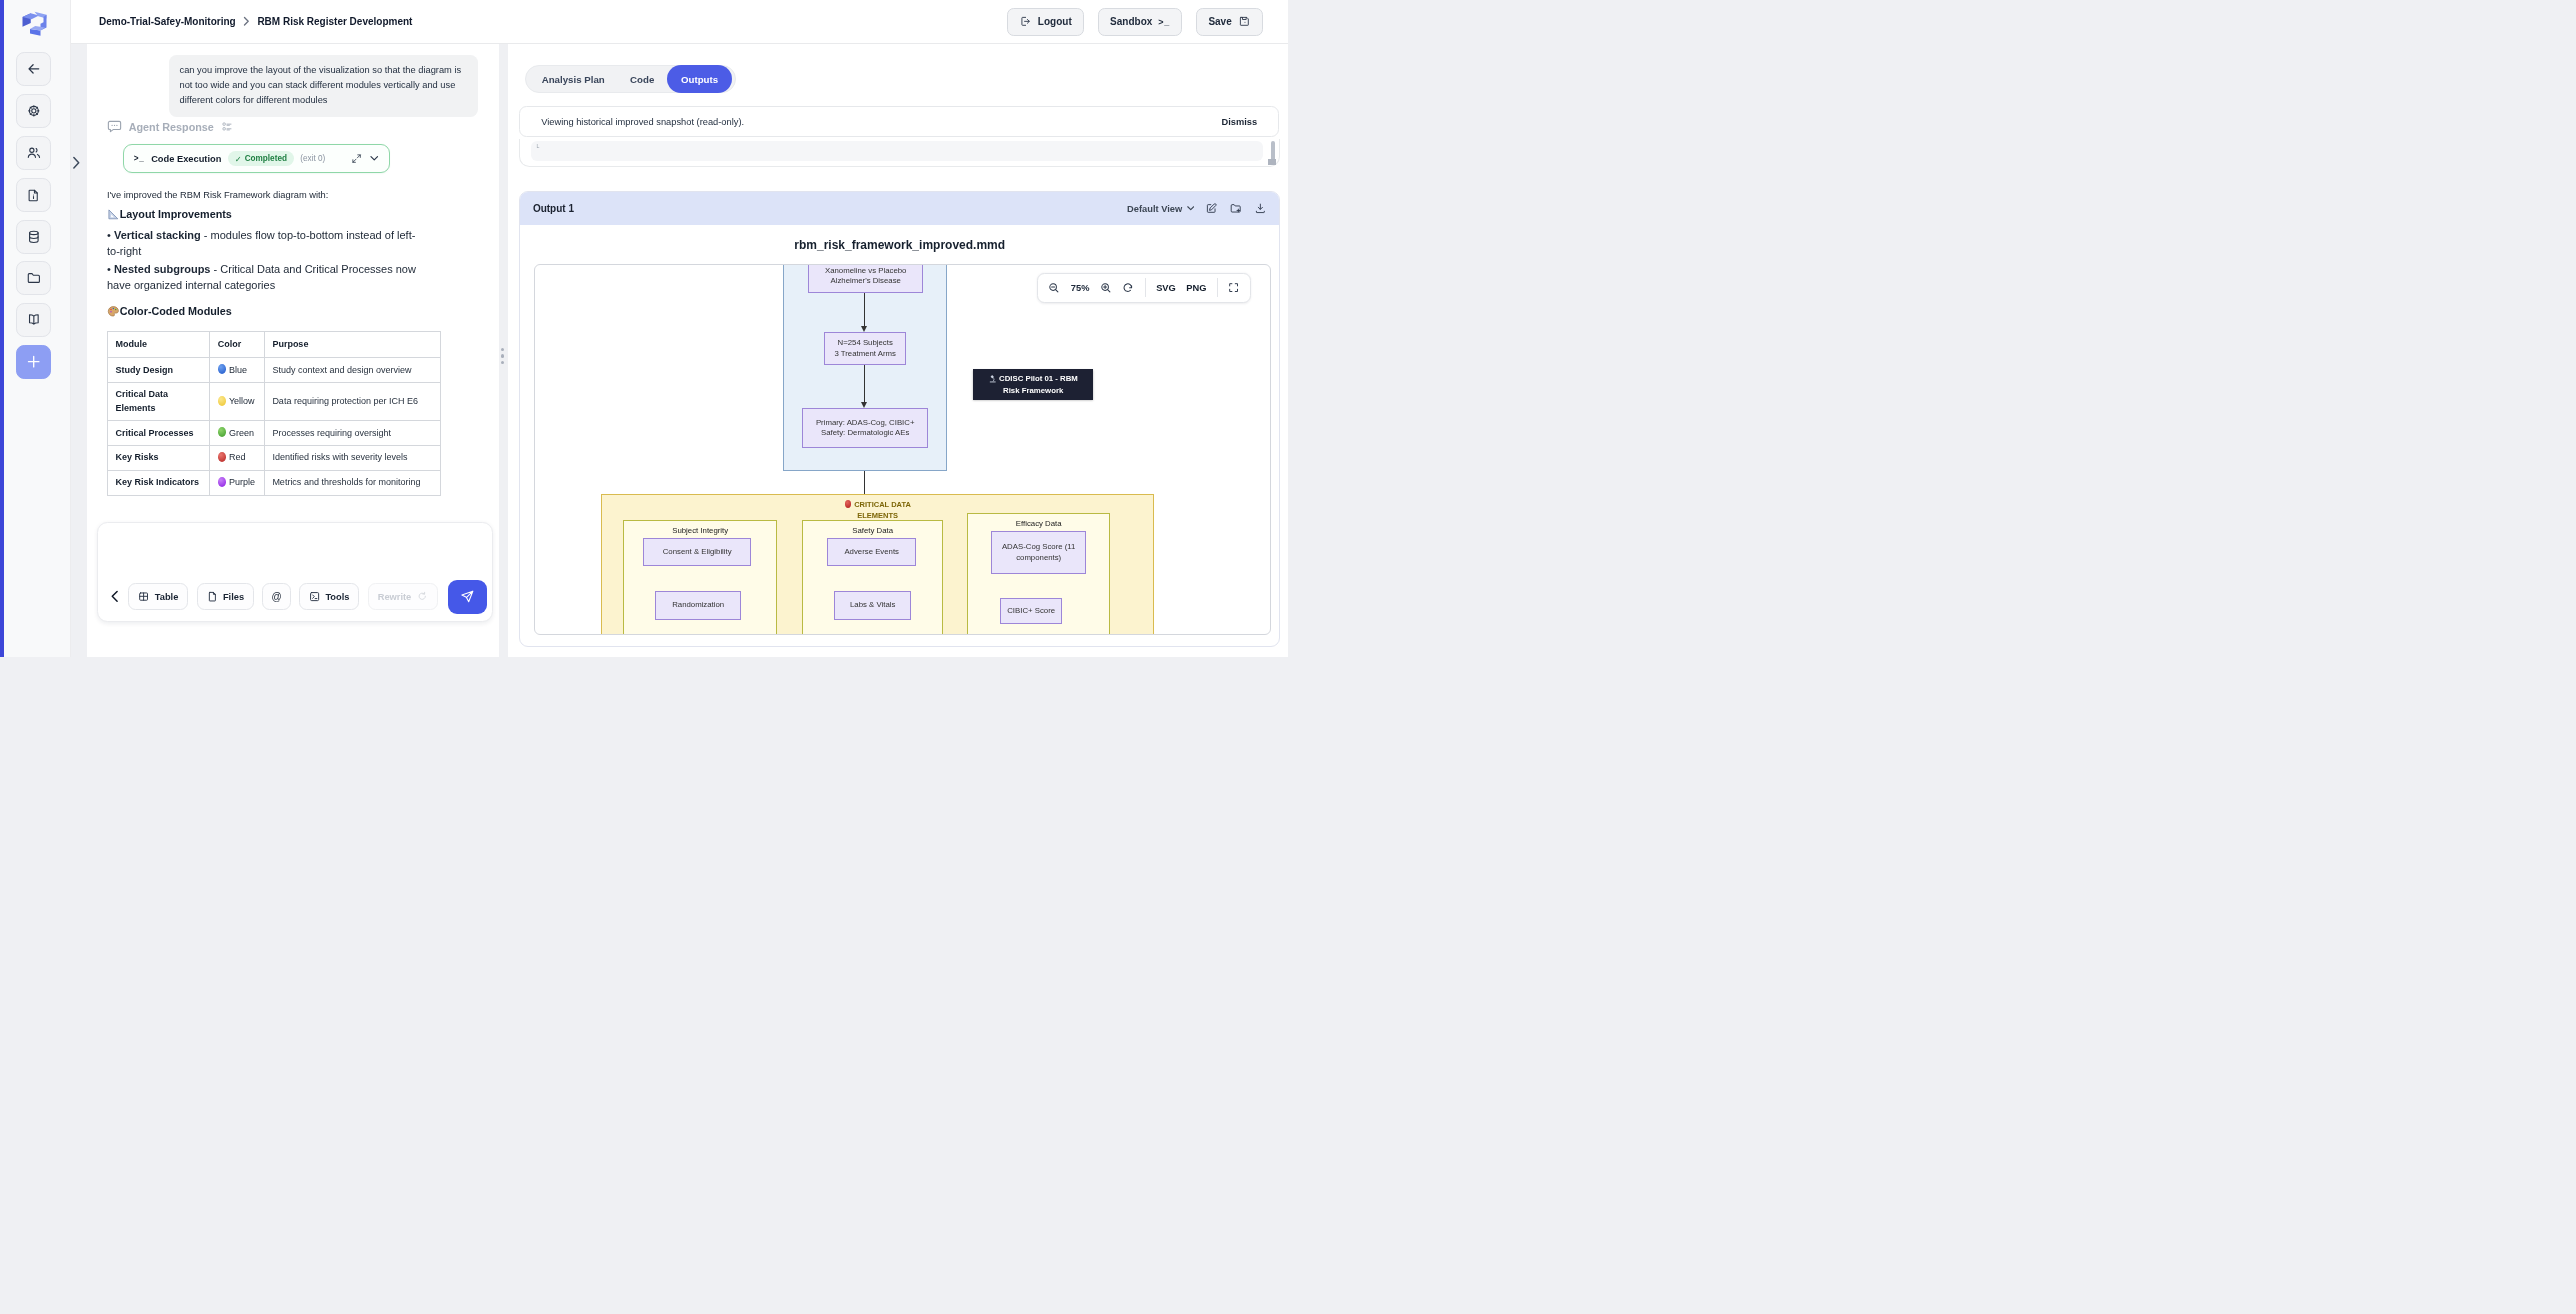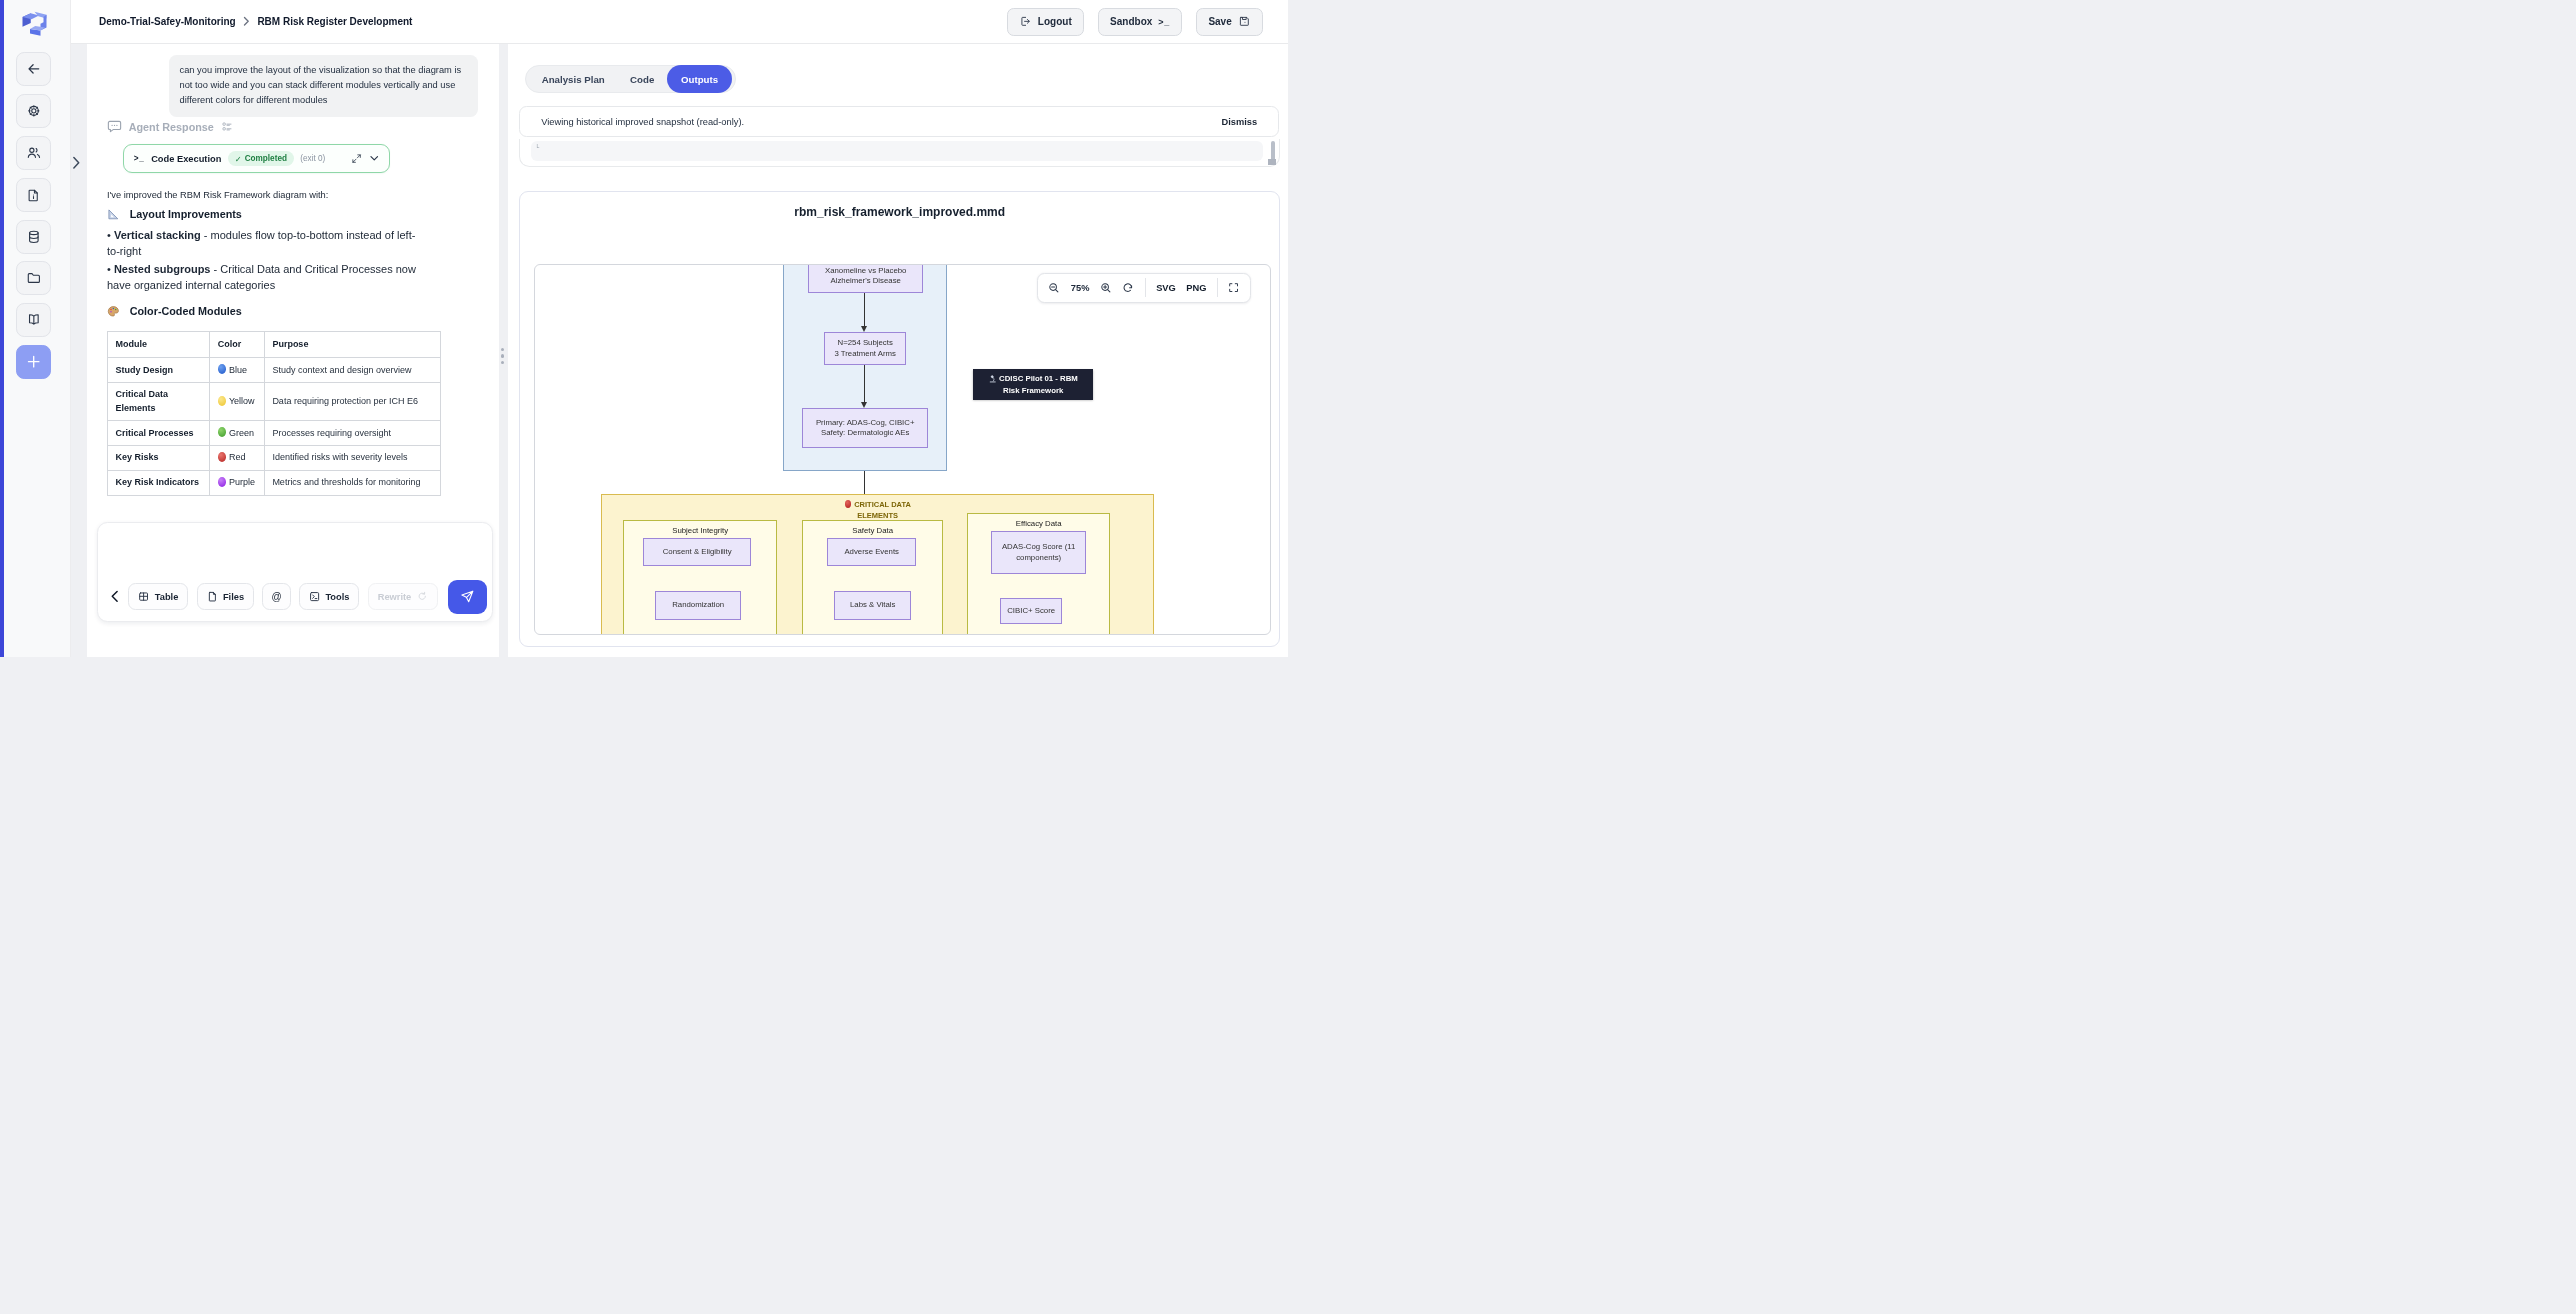--- a/index.html
+++ b/index.html
@@ -30,21 +30,21 @@
   .bubble { position:absolute; left:82px; top:11.2px; width:309px; background:#f1f2f3; border-radius:7.5px; padding:8.2px 10.5px; font-size:9.3px; line-height:15px; color:#243041; }
   .agent-row { position:absolute; left:20px; top:75px; display:flex; align-items:center; gap:6.7px; color:#a7aeb9; }
   .agent-row .lbl { font-size:10.8px; font-weight:600; }
   .exec { position:absolute; left:36px; top:100px; width:267px; height:29px; border:1.1px solid #8fd7a8; background:#fcfffd; border-radius:9px; display:flex; align-items:center; gap:6.7px; padding:0 9.7px; box-shadow:0 0.7px 1.5px rgba(40,160,90,.06); cursor:pointer; }
   .exec .tg { font-size:8.2px; font-weight:700; color:#17212f; letter-spacing:0.7px; }
   .exec .t { font-size:9.3px; font-weight:700; color:#141e2c; }
   .pill { background:#e1f6e9; color:#1e7f42; border-radius:74px; padding:2.2px 6.7px; font-size:8.2px; font-weight:600; display:flex; gap:3px; align-items:center; }
   .exit { font-size:8.2px; color:#8b94a1; }
   .exec .sp { flex:1; }
   .para { position:absolute; left:20px; width:329px; font-size:9.3px; line-height:15px; color:#1c2634; }
-  .h3 { position:absolute; left:20px; display:flex; gap:10px; font-size:10.8px; font-weight:700; color:#141e2c; }
+  .h3 { position:absolute; left:20px; display:flex; gap:0; font-size:10.8px; font-weight:700; color:#141e2c; }
   .bullet { position:absolute; left:20px; width:318px; font-size:11px; line-height:15.7px; color:#1c2634; }
   .bullet b { font-weight:700; }
   .ctable { position:absolute; left:20px; top:287px; width:334px; border-collapse:collapse; font-size:9px; }
   .ctable th, .ctable td { border:0.7px solid #d4d7dc; padding:5.2px 7.5px; text-align:left; vertical-align:middle; line-height:13.4px; }
   .ctable th { font-weight:700; color:#141e2c; padding:6px 7.5px; }
   .ctable td.mod { font-weight:700; color:#141e2c; width:101px; }
   .ctable td.col { width:54px; white-space:normal; }
   .ctable td.pur { width:174px; color:#28323f; }
   .dot { display:inline-block; width:8.2px; height:9.7px; border-radius:50%; vertical-align:-1.5px; margin-right:3px; }
   .d-blue{background:radial-gradient(circle at 35% 30%,#6da0ef,#1d56c9);} .d-yellow{background:radial-gradient(circle at 35% 30%,#fbe68a,#edc52f);}
@@ -364,20 +364,40 @@
   </div>
 
   <div class="partial">
     <div class="graybox"></div>
     <span class="tick">L</span>
     <div class="vsb"></div>
     <div class="corner"></div>
   </div>
 
   <div class="outcard">
+    <div class="outhead">
+      <span class="t">Output 1</span>
+      <div class="outtools">
+        <span class="viewsel">
+          <span>Default View</span>
+          <svg width="7.5" height="5.2" viewBox="0 0 10 7">
+              <path d="M1 1l4 4 4-4" fill="none" stroke="#3c4654" stroke-width="1.5" stroke-linecap="round" stroke-linejoin="round"></path>
+            </svg>
+        </span>
+        <svg width="12.7" height="12.7" viewBox="0 0 24 24">
+            <path class="stroke" d="M11 5H6a1.5 1.5 0 0 0-1.5 1.5V18A1.5 1.5 0 0 0 6 19.5h11.5A1.5 1.5 0 0 0 19 18v-5 M17.8 3.7a2 2 0 0 1 2.8 2.8l-8.3 8.3-3.8 1 1-3.8z"></path>
+          </svg>
+        <svg width="13.4" height="12.7" viewBox="0 0 24 24">
+            <path class="stroke" d="M3.5 6.5A1.5 1.5 0 0 1 5 5h4l2 2.5h8A1.5 1.5 0 0 1 20.5 9v8.5A1.5 1.5 0 0 1 19 19H5a1.5 1.5 0 0 1-1.5-1.5z M17 13.5v5 M14.5 16h5"></path>
+          </svg>
+        <svg width="12.7" height="12.7" viewBox="0 0 24 24">
+            <path class="stroke" d="M12 4v9.5 M8 10l4 4 4-4 M4.5 17.5V19a1 1 0 0 0 1 1h13a1 1 0 0 0 1-1v-1.5"></path>
+          </svg>
+      </div>
+    </div>
 
     <div class="fname">rbm_risk_framework_improved.mmd</div>
 
     <div class="viewer">
       <div class="ztools">
         <svg class="zic" width="12" height="12" viewBox="0 0 20 20">
             <circle class="stroke" cx="8.5" cy="8.5" r="5.5"></circle>
             <path class="stroke" d="M6 8.5h5 M13 13l3.5 3.5"></path>
           </svg>
         <span class="zl">75%</span>

